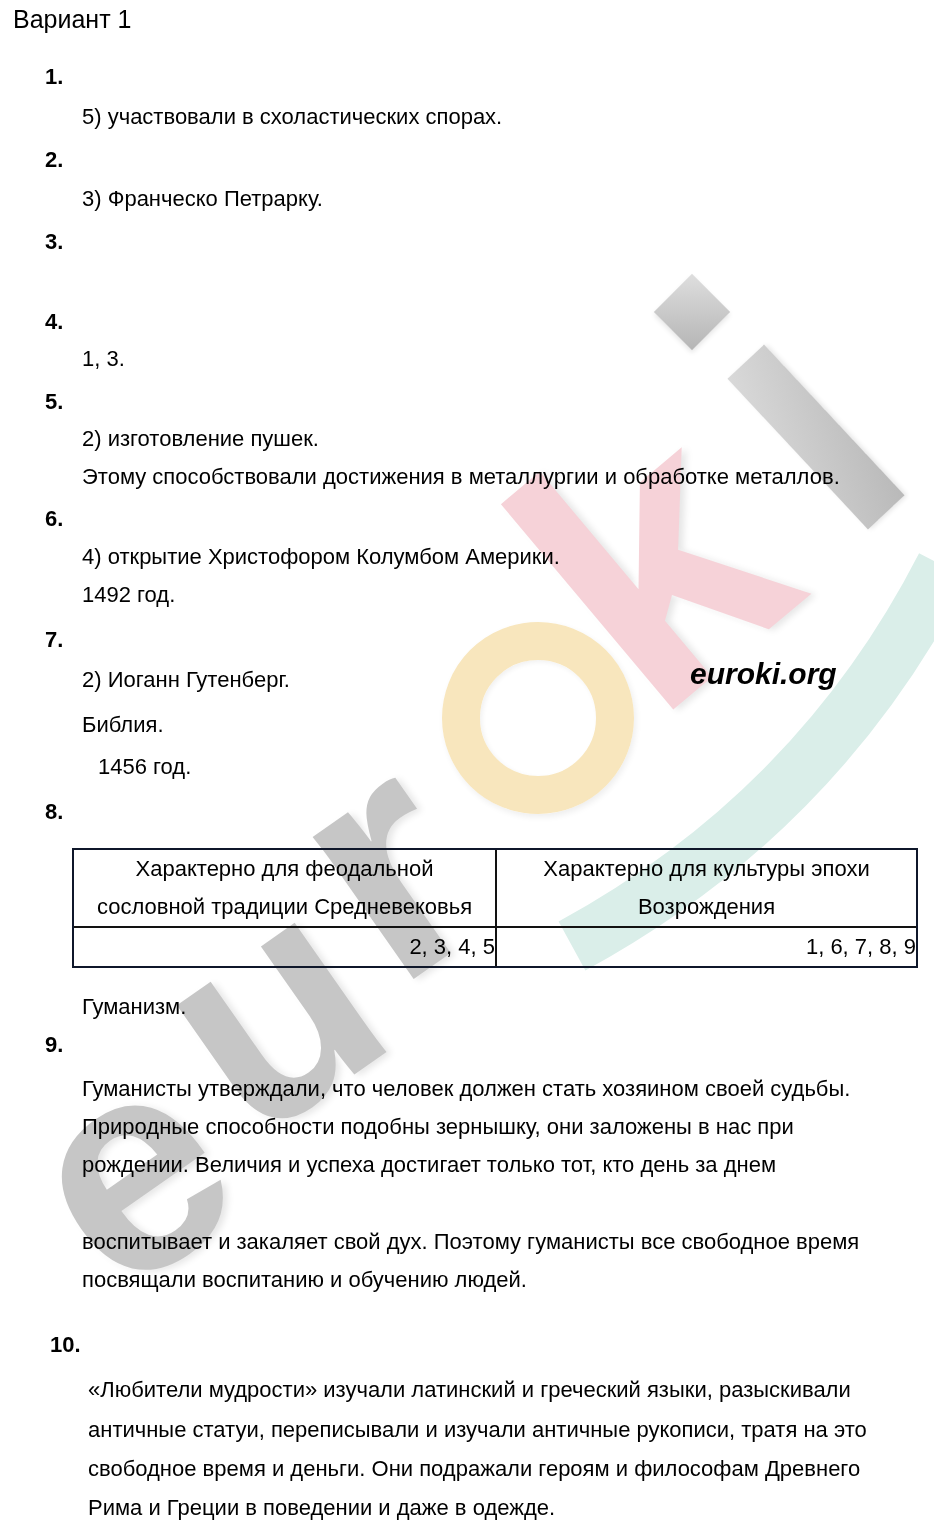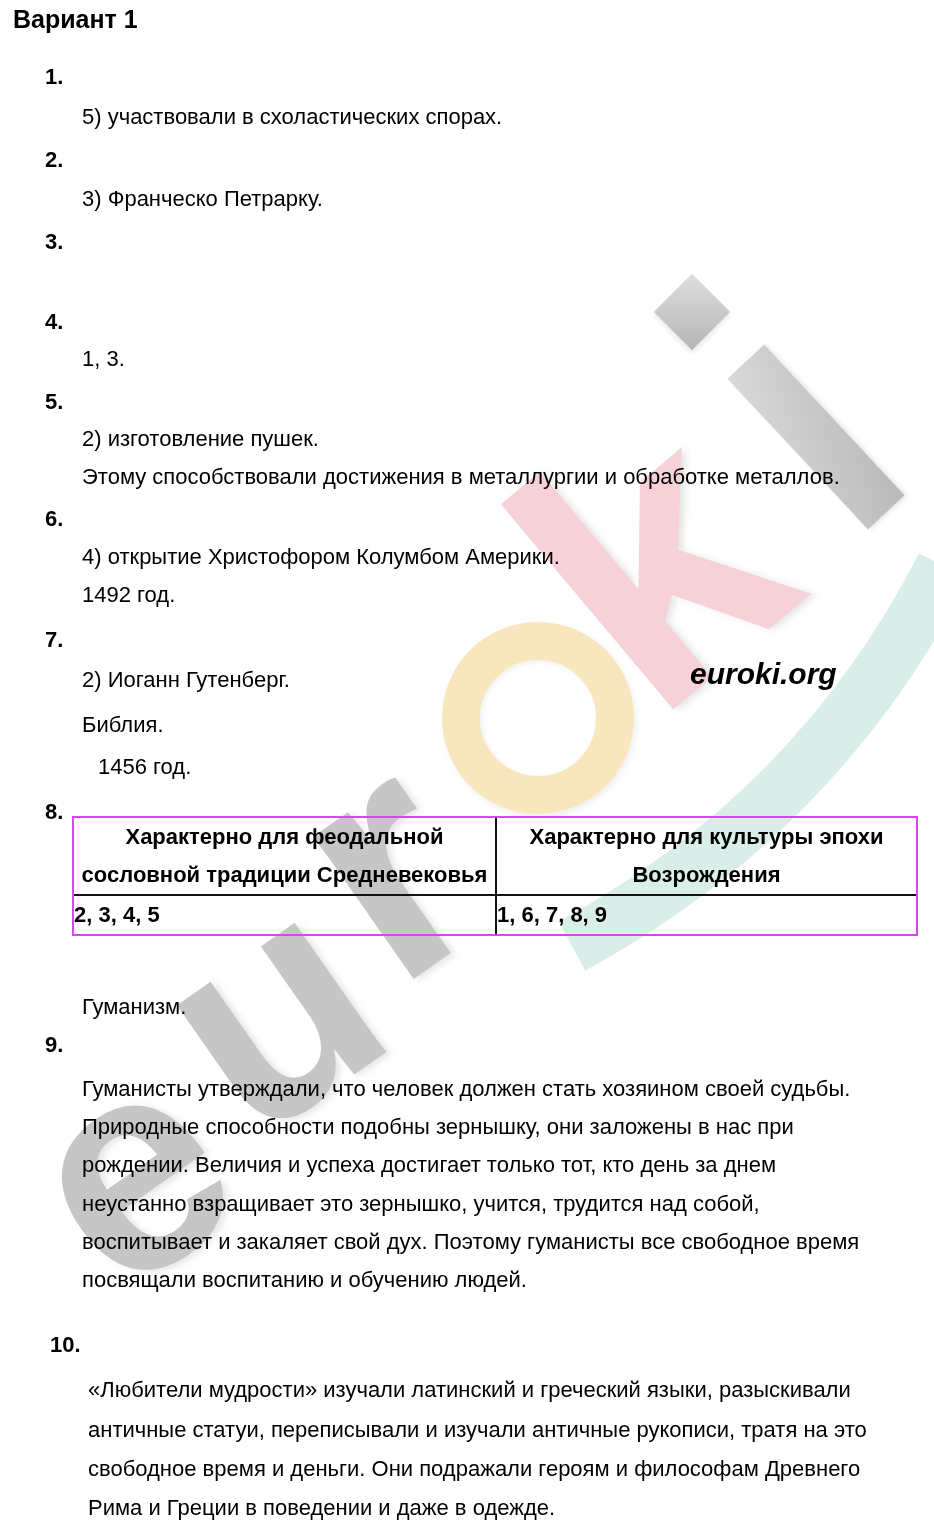--- a/index.html
+++ b/index.html
@@ -32,34 +32,34 @@
     position:absolute;left:692px;top:312px;width:54px;height:54px;
     transform:translate(-50%,-50%) rotate(45deg);
     background:linear-gradient(135deg,#dedede,#b5b5b5);
     box-shadow:2px 2px 5px rgba(0,0,0,.10);
   }
   .wm-swoosh{position:absolute;left:0;top:0}
   
   .content{position:absolute;inset:0;z-index:1}
   .ln{position:absolute;white-space:nowrap;line-height:26px}
   .num{font-weight:bold}
-  .title{font-size:25px;font-weight:bold}
+  .title{font-size:25px;font-weight:normal}
   .brand{font-size:30px;font-weight:bold;font-style:italic}
   
   .wtable{
-    position:absolute;left:72px;top:816px;width:842px;
-    border:2px solid #d946ef;background:transparent;font-weight:bold;
+    position:absolute;left:72px;top:848px;width:842px;
+    border:2px solid #0f172a;background:transparent;
   }
   .thead{display:flex;border-bottom:2px solid #121212}
   .trow{display:flex}
   .hcell{text-align:center;line-height:38px;padding:0}
   .hcell div{white-space:nowrap}
   .c1{width:423px;border-right:2px solid #121212;box-sizing:border-box}
   .c2{flex:1}
-  .vcell{text-align:left;line-height:38px;height:38px;white-space:nowrap}
+  .vcell{text-align:right;line-height:38px;height:38px;white-space:nowrap}
 </style>
 </head>
 <body>
 
 <div class="wm">
   <svg class="wm-swoosh" width="934" height="1531" viewBox="0 0 934 1531" aria-hidden="true">
     <path d="M 944 566 Q 818 812 572 946" fill="none" stroke="#daeee9" stroke-width="56"></path>
   </svg>
   <span class="wm-letter" style="left:650px;top:562px;font-size:370px;color:#f6d2d8;transform:translate(-50%,-50%) rotate(-40deg)">k</span>
   <div class="wm-ring"></div>
@@ -118,21 +118,20 @@
       <div class="vcell c2">1, 6, 7, 8, 9</div>
     </div>
   </div>
 
   <div class="ln" style="left:82px;top:994px">Гуманизм.</div>
 
   <div class="ln num" style="left:45px;top:1032px">9.</div>
   <div class="ln" style="left:82px;top:1076px">Гуманисты утверждали, что человек должен стать хозяином своей судьбы.</div>
   <div class="ln" style="left:82px;top:1114px">Природные способности подобны зернышку, они заложены в нас при</div>
   <div class="ln" style="left:82px;top:1152px">рождении. Величия и успеха достигает только тот, кто день за днем</div>
-  <div class="ln" style="left:82px;top:1191px">неустанно взращивает это зернышко, учится, трудится над собой,</div>
   <div class="ln" style="left:82px;top:1229px">воспитывает и закаляет свой дух. Поэтому гуманисты все свободное время</div>
   <div class="ln" style="left:82px;top:1267px">посвящали воспитанию и обучению людей.</div>
 
   <div class="ln num" style="left:50px;top:1332px">10.</div>
   <div class="ln" style="left:88px;top:1377px">«Любители мудрости» изучали латинский и греческий языки, разыскивали</div>
   <div class="ln" style="left:88px;top:1417px">античные статуи, переписывали и изучали античные рукописи, тратя на это</div>
   <div class="ln" style="left:88px;top:1456px">свободное время и деньги. Они подражали героям и философам Древнего</div>
   <div class="ln" style="left:88px;top:1495px">Рима и Греции в поведении и даже в одежде.</div>
 
 </div>

